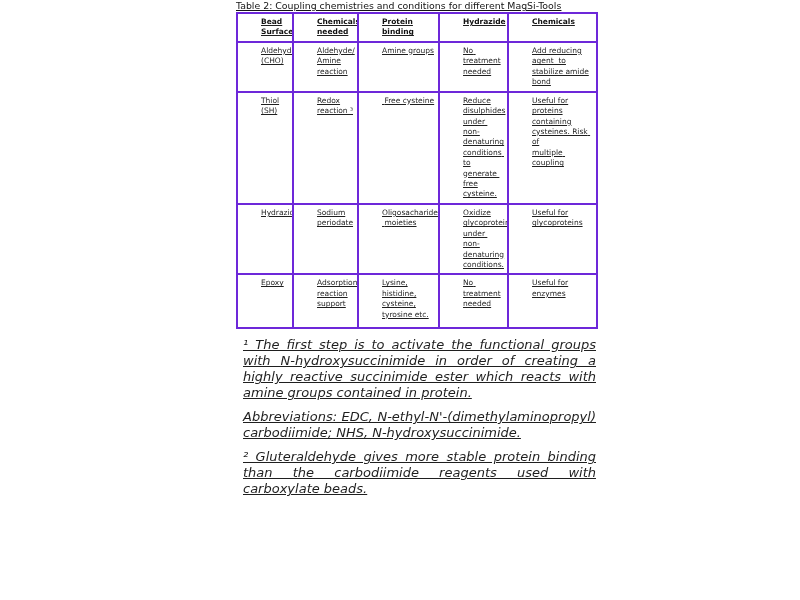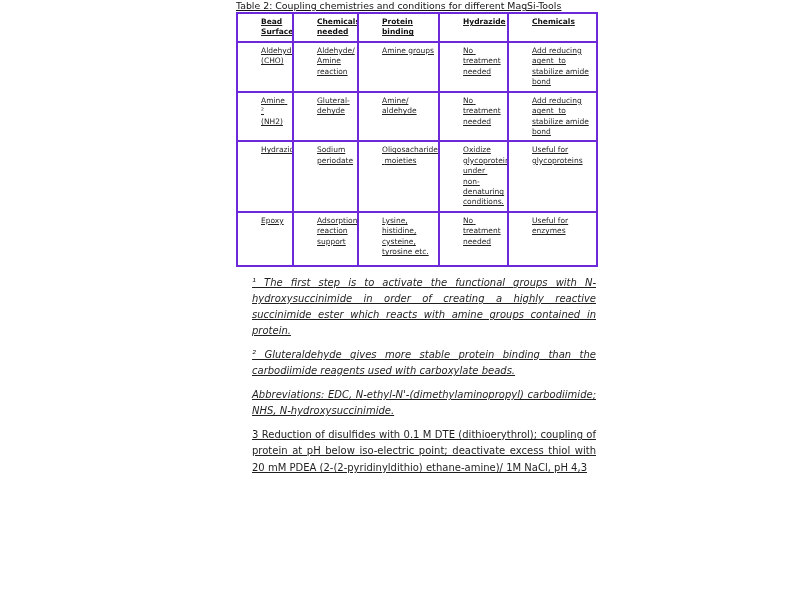--- a/index.html
+++ b/index.html
@@ -57,24 +57,24 @@
   tr.r2 { height: 81px; }
   tr.r3 { height: 48px; }
   tr.r4 { height: 27px; }
   tr.r5 { height: 56px; }
   tr.r6 { height: 54px; margin-left: 42px; }
   .footnotes {
     margin-top: 8px;
     width: 360px;
   }
   .fn {
-    font-size: 10px;
+    font-size: 13px;
     line-height: 16px;
     text-align: justify;
-    margin: 0 0 8px 16px;
+    margin: 0 0 8px 7px;
     color: #1f1f1f;
   }
   .fn.italic { font-style: italic; }
   .fn.last { line-height: 16.5px; margin-bottom: 0; }
 </style>
 </head>
 <body>
 
 <div class="page">
   <div class="doc">
@@ -109,33 +109,38 @@
 Amine
 reaction</td>
           <td>Amine groups</td>
           <td>No treatment
 needed</td>
           <td>Add reducing
 agent  to
 stabilize amide
 bond</td>
         </tr>
-        <tr class="r3">
-          <td>Amine ²
-(NH2)</td>
-          <td>Gluteral-
-dehyde</td>
-          <td>Amine/
-aldehyde</td>
-          <td>No treatment
-needed</td>
-          <td>Add reducing
-agent  to
-stabilize amide
-bond</td>
+        <tr class="r2">
+          <td>Thiol
+(SH)</td>
+          <td>Redox
+reaction ³</td>
+          <td> Free cysteine</td>
+          <td>Reduce
+disulphides
+under non-
+denaturing
+conditions to
+generate free
+cysteine.</td>
+          <td>Useful for
+proteins
+containing
+cysteines. Risk of
+multiple coupling</td>
         </tr>
         <tr class="r5">
           <td>Hydrazide</td>
           <td>Sodium
 periodate</td>
           <td>Oligosacharide
  moieties</td>
           <td>Oxidize
 glycoprotein
 under non-
@@ -156,19 +161,18 @@
           <td>No treatment
 needed</td>
           <td>Useful for
 enzymes</td>
         </tr>
       </tbody>
     </table>
 
     <div class="footnotes">
       <p class="fn italic">¹ The first step is to activate the functional groups with N-hydroxysuccinimide in order of creating a highly reactive succinimide ester which reacts with amine groups contained in protein.</p>
+      <p class="fn italic">Abbreviations: EDC, N-ethyl-N'-(dimethylaminopropyl) carbodiimide; NHS, N-hydroxysuccinimide.</p>
       <p class="fn italic">² Gluteraldehyde gives more stable protein binding than the carbodiimide reagents used with carboxylate beads.</p>
-      <p class="fn italic">Abbreviations: EDC, N-ethyl-N'-(dimethylaminopropyl) carbodiimide; NHS, N-hydroxysuccinimide.</p>
-      <p class="fn last">3 Reduction of disulfides with 0.1 M DTE (dithioerythrol); coupling of protein at pH below iso-electric point; deactivate excess thiol with 20 mM PDEA (2-(2-pyridinyldithio) ethane-amine)/ 1M NaCl, pH 4,3</p>
     </div>
 
   </div>
 </div>
 
 </body></html>

